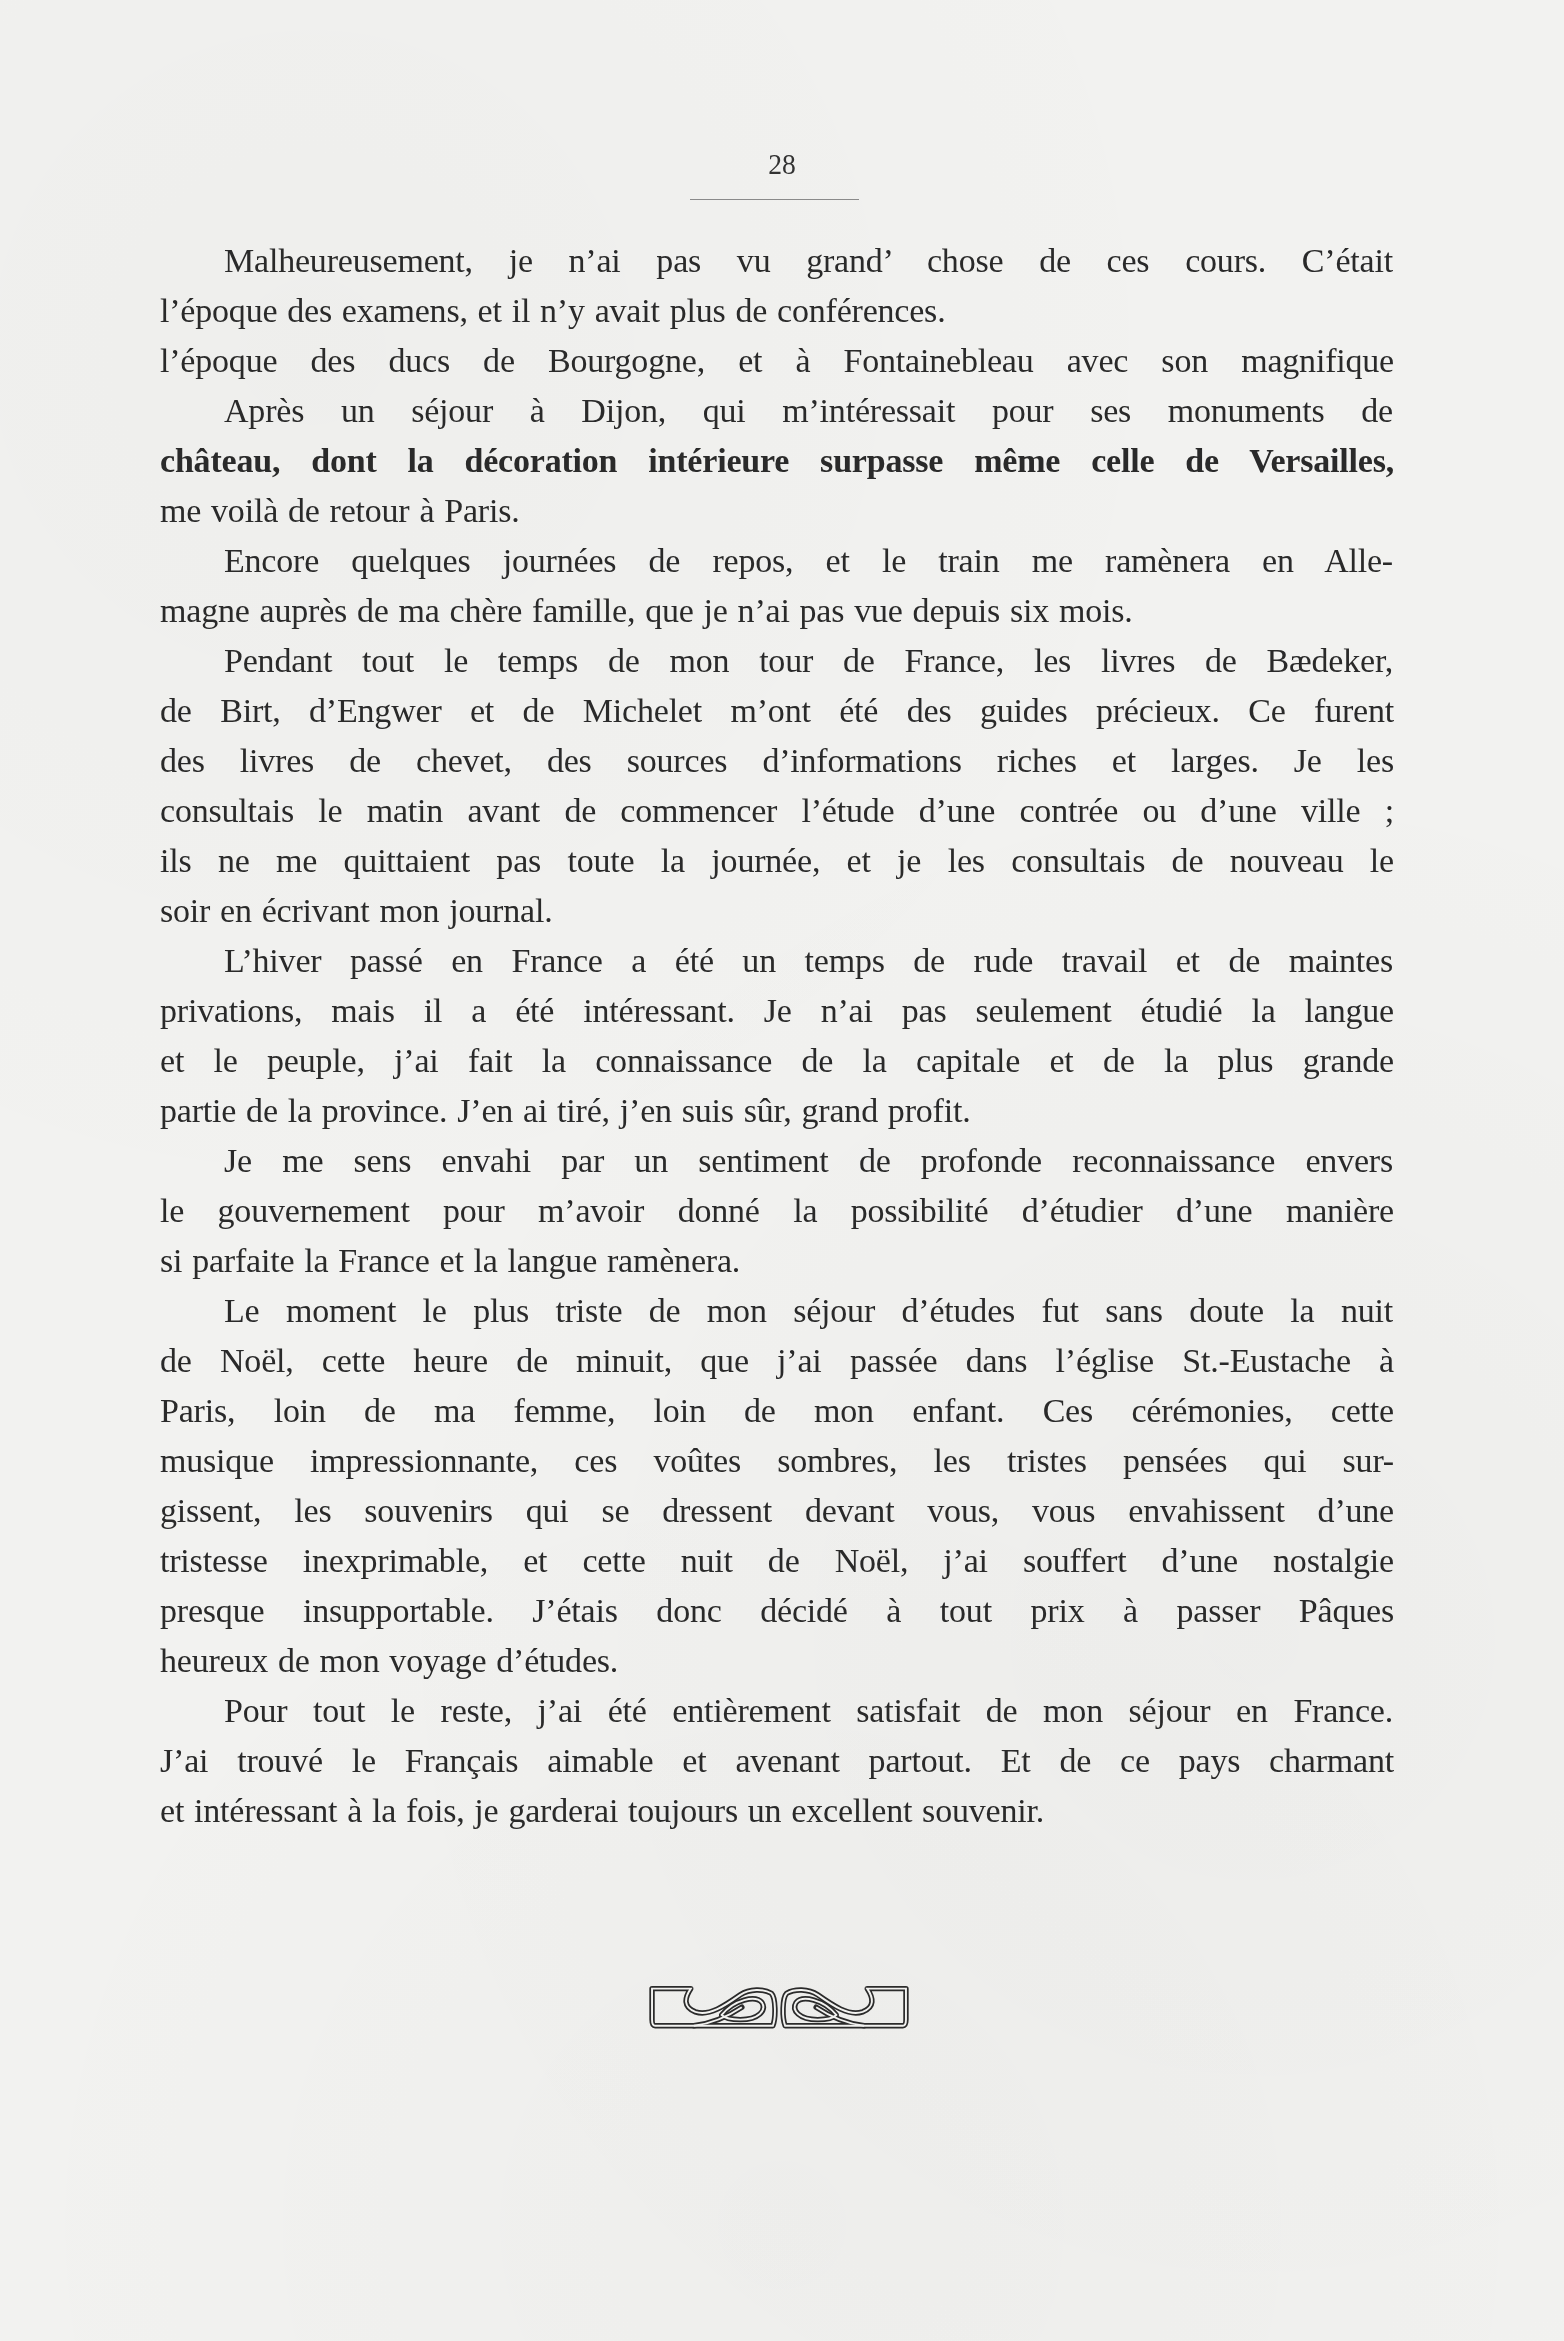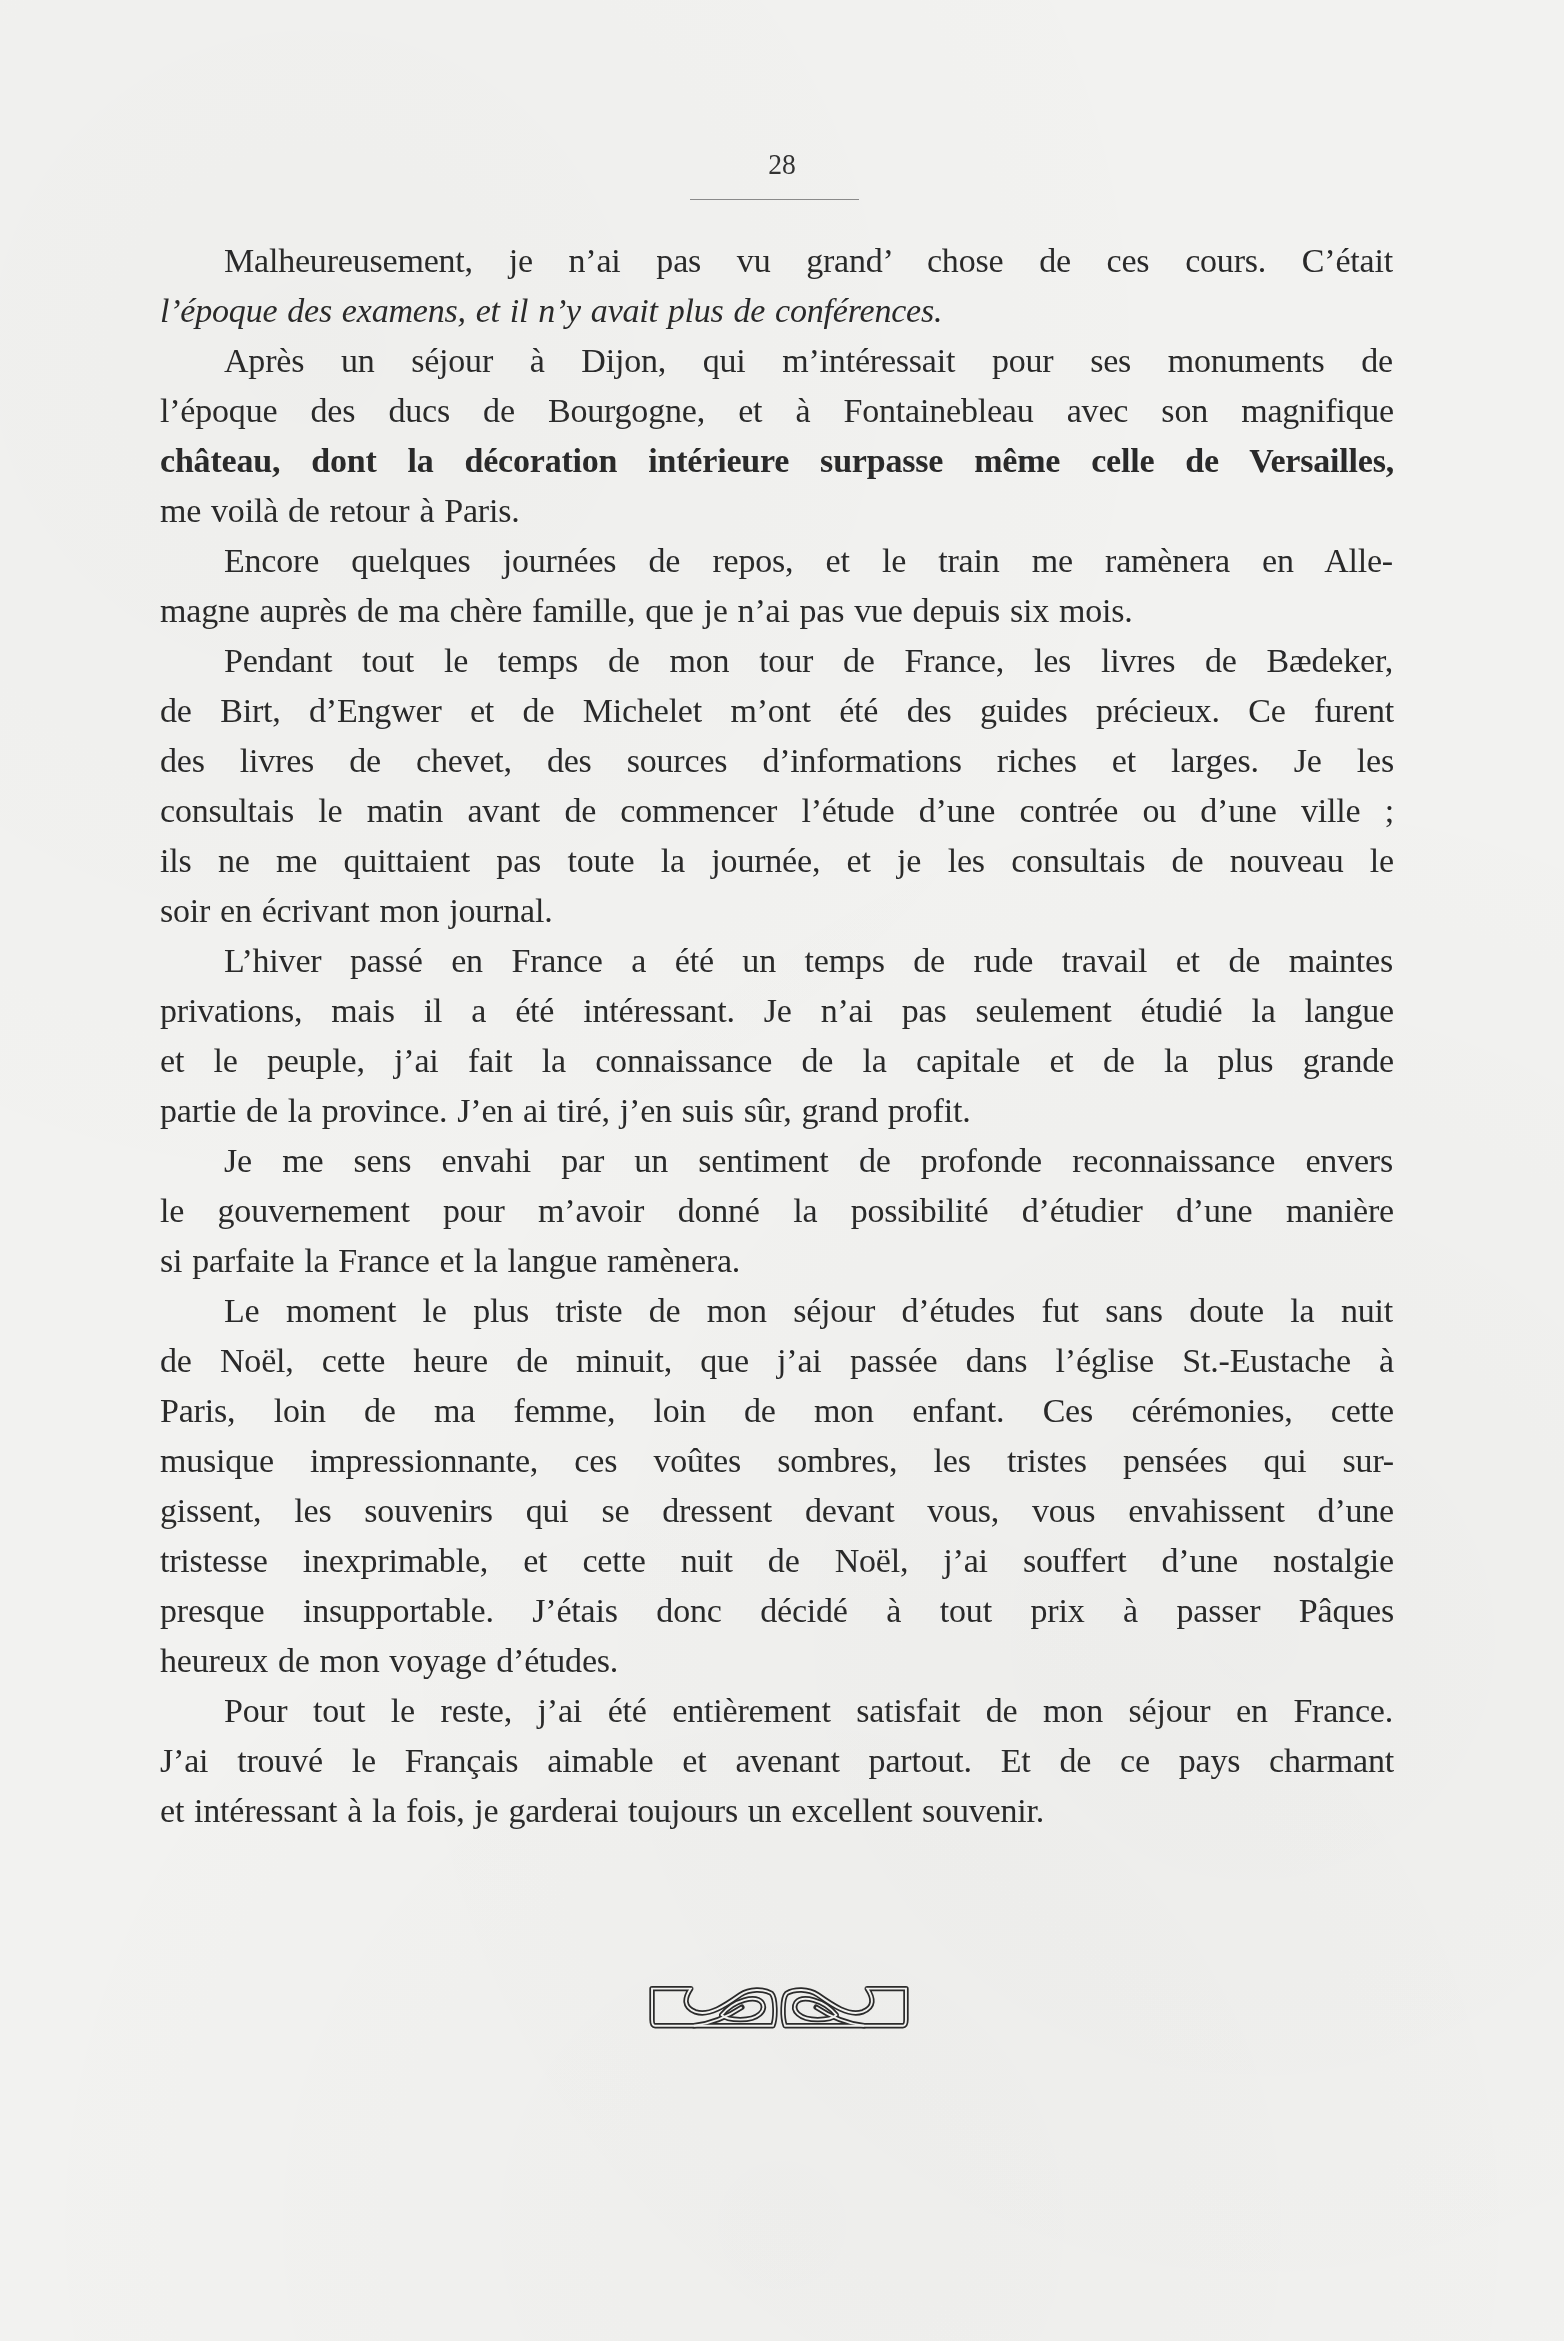--- a/index.html
+++ b/index.html
@@ -84,25 +84,25 @@
 <div class="paper-grain"></div>
 
 <div class="page-header">
   <span class="page-number">28</span>
 </div>
 <div class="page-rule"></div>
 
 <div class="body-text" id="body-text">
     <div>
       <span class="line indent" style="width: 1169px;">Malheureusement, je n’ai pas vu grand’ chose de ces cours. C’était</span>
-      <span class="line last" style="width: 1234px; font-style: italic;">l’époque des examens, et il n’y avait plus de conférences.</span>
+      <span class="line last" style="width: 1234px;">l’époque des examens, et il n’y avait plus de conférences.</span>
     </div>
     <div>
+      <span class="line" style="width: 1234px;">l’époque des ducs de Bourgogne, et à Fontainebleau avec son magnifique</span>
       <span class="line indent" style="width: 1169px;">Après un séjour à Dijon, qui m’intéressait pour ses monuments de</span>
-      <span class="line" style="width: 1234px;">l’époque des ducs de Bourgogne, et à Fontainebleau avec son magnifique</span>
       <span class="line" style="width: 1234px; font-weight: bold;">château, dont la décoration intérieure surpasse même celle de Versailles,</span>
       <span class="line last" style="width: 1234px;">me voilà de retour à Paris.</span>
     </div>
     <div>
       <span class="line indent" style="width: 1169px;">Encore quelques journées de repos, et le train me ramènera en Alle-</span>
       <span class="line last" style="width: 1234px;">magne auprès de ma chère famille, que je n’ai pas vue depuis six mois.</span>
     </div>
     <div>
       <span class="line indent" style="width: 1169px;">Pendant tout le temps de mon tour de France, les livres de Bædeker,</span>
       <span class="line" style="width: 1234px;">de Birt, d’Engwer et de Michelet m’ont été des guides précieux. Ce furent</span>

